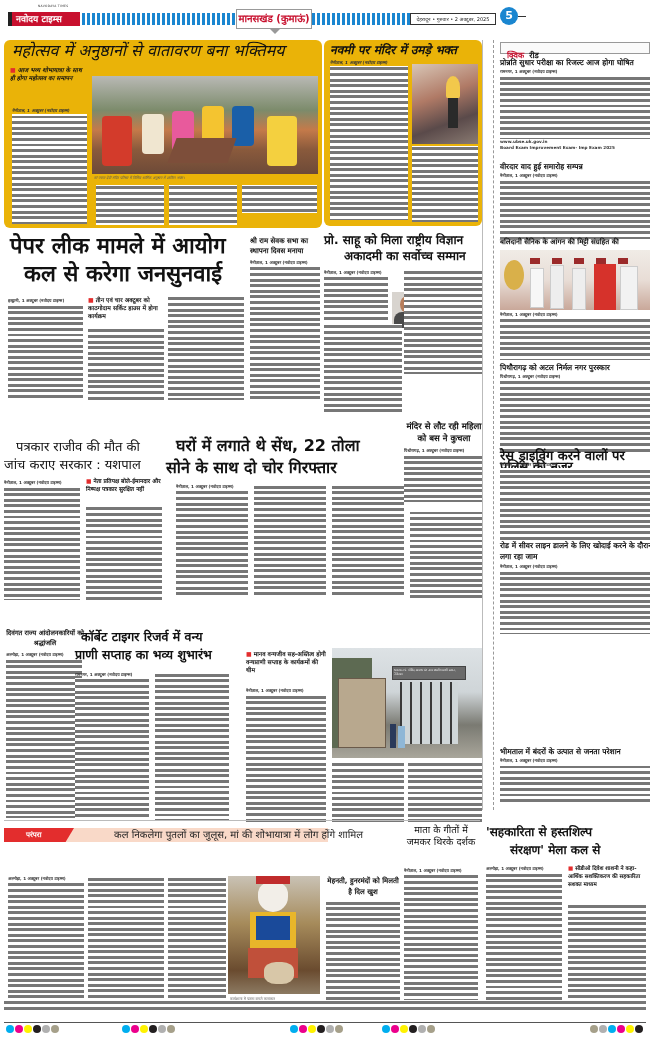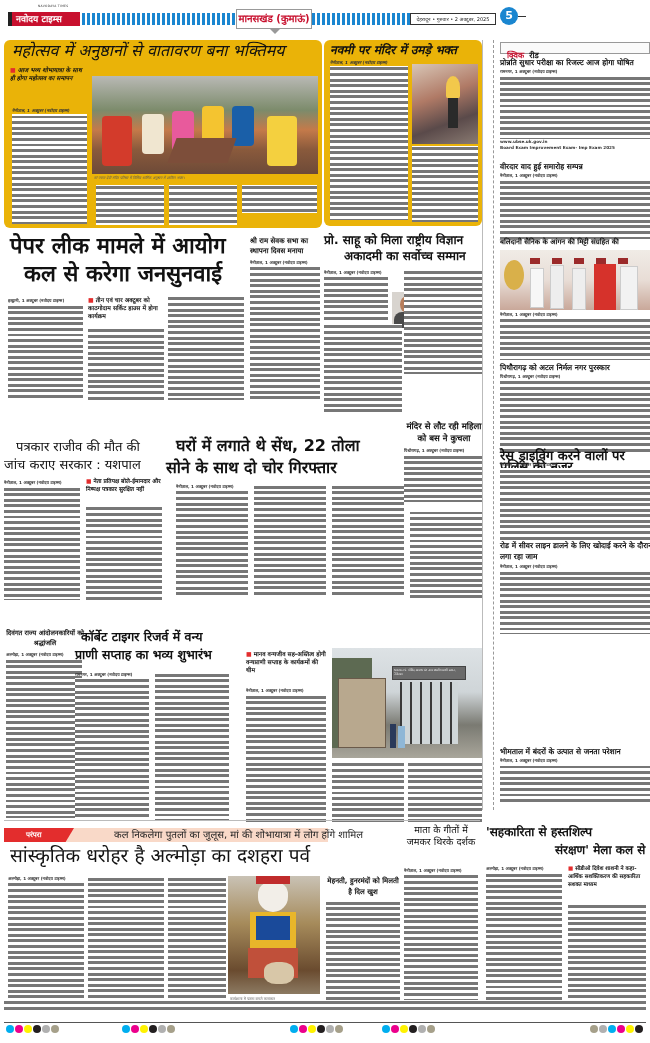--- a/index.html
+++ b/index.html
@@ -206,21 +206,20 @@
   <div class="abs text filler" style="left:86px;top:136px;width:72px;height:62px;"></div>
   <div class="abs text filler" style="left:162px;top:136px;width:74px;height:62px;"></div>
 </div>
 
 <div class="abs" style="left:4px;top:828px;width:324px;height:14px;background:#f9d9c8;">
   <div class="abs" style="left:0px;top:0px;width:70px;height:14px;background:#e32d2d;color:#fff;font-size:7px;font-weight:bold;line-height:14px;padding-left:22px;clip-path:polygon(0 0,100% 0,88% 100%,0 100%);">परंपरा</div>
   <div class="abs" style="left:76px;top:2px;width:248px;font-size:10px;line-height:10px;color:#222;white-space:nowrap;margin-left:34px;">कल निकलेगा पुतलों का जुलूस, मां की शोभायात्रा में लोग होंगे शामिल</div>
 </div>
 
 <div class="abs" style="left:4px;top:846px;width:396px;height:160px;">
-  <div class="abs hl" style="left:6px;top:0px;font-size:19px;white-space:nowrap;">सांस्कृतिक धरोहर है अल्मोड़ा का दशहरा पर्व</div>
   <div class="abs text" style="left:4px;top:30px;width:76px;font-weight:bold;">अल्मोड़ा, 1 अक्टूबर (नवोदय टाइम्स)</div>
   <div class="abs text filler" style="left:4px;top:36px;width:76px;height:124px;"></div>
   <div class="abs text filler" style="left:84px;top:30px;width:76px;height:130px;"></div>
   <div class="abs text filler" style="left:164px;top:30px;width:58px;height:130px;"></div>
   <div class="abs photo" style="left:224px;top:30px;width:92px;height:118px;background:linear-gradient(180deg,#c9c2b5 0%,#a68b5b 40%,#6a4b2f 80%,#8c7a62 100%);">
     <div class="abs" style="left:30px;top:6px;width:30px;height:30px;background:#f2eee8;border-radius:40% 40% 50% 50%;"></div>
     <div class="abs" style="left:28px;top:0px;width:34px;height:8px;background:#c02c2c;"></div>
     <div class="abs" style="left:22px;top:36px;width:46px;height:36px;background:#e8b62a;"></div>
     <div class="abs" style="left:28px;top:40px;width:34px;height:24px;background:#1a4a9a;"></div>
     <div class="abs" style="left:20px;top:72px;width:50px;height:30px;background:#c0503a;"></div>
@@ -232,21 +231,21 @@
 </div>
 
 <div class="abs" style="left:402px;top:824px;width:78px;height:184px;">
   <div class="abs hl" style="left:0px;top:0px;width:78px;font-size:9.5px;text-align:center;line-height:12px;">माता के गीतों में जमकर थिरके दर्शक</div>
   <div class="abs text" style="left:2px;top:44px;width:74px;font-weight:bold;">नैनीताल, 1 अक्टूबर (नवोदय टाइम्स)</div>
   <div class="abs text filler" style="left:2px;top:50px;width:74px;height:134px;"></div>
 </div>
 
 <div class="abs" style="left:484px;top:826px;width:164px;height:184px;">
   <div class="abs hl" style="left:2px;top:0px;font-size:12px;font-weight:bold;white-space:nowrap;">'सहकारिता से हस्तशिल्प</div>
-  <div class="abs hl" style="left:26px;top:18px;font-size:12px;font-weight:bold;white-space:nowrap;margin-left:45px;">संरक्षण' मेला कल से</div>
+  <div class="abs hl" style="left:26px;top:18px;font-size:12px;font-weight:bold;white-space:nowrap;">संरक्षण' मेला कल से</div>
   <div class="abs text" style="left:2px;top:40px;width:76px;font-weight:bold;">अल्मोड़ा, 1 अक्टूबर (नवोदय टाइम्स)</div>
   <div class="abs text filler" style="left:2px;top:46px;width:76px;height:138px;"></div>
   <div class="abs bullet" style="left:84px;top:38px;width:78px;font-size:5.5px;line-height:8px;">सीडीओ दिवेश शाशनी ने कहा-आर्थिक सशक्तिकरण की सहकारिता सशक्त माध्यम</div>
   <div class="abs text filler" style="left:84px;top:78px;width:78px;height:106px;"></div>
 </div>
 
 <div class="abs rule-v" style="left:482px;top:40px;height:770px;"></div>
 <div class="abs rule-h" style="left:4px;top:820px;width:476px;"></div>
 
 <div class="abs" style="left:0px;top:1014px;width:650px;height:29px;">

